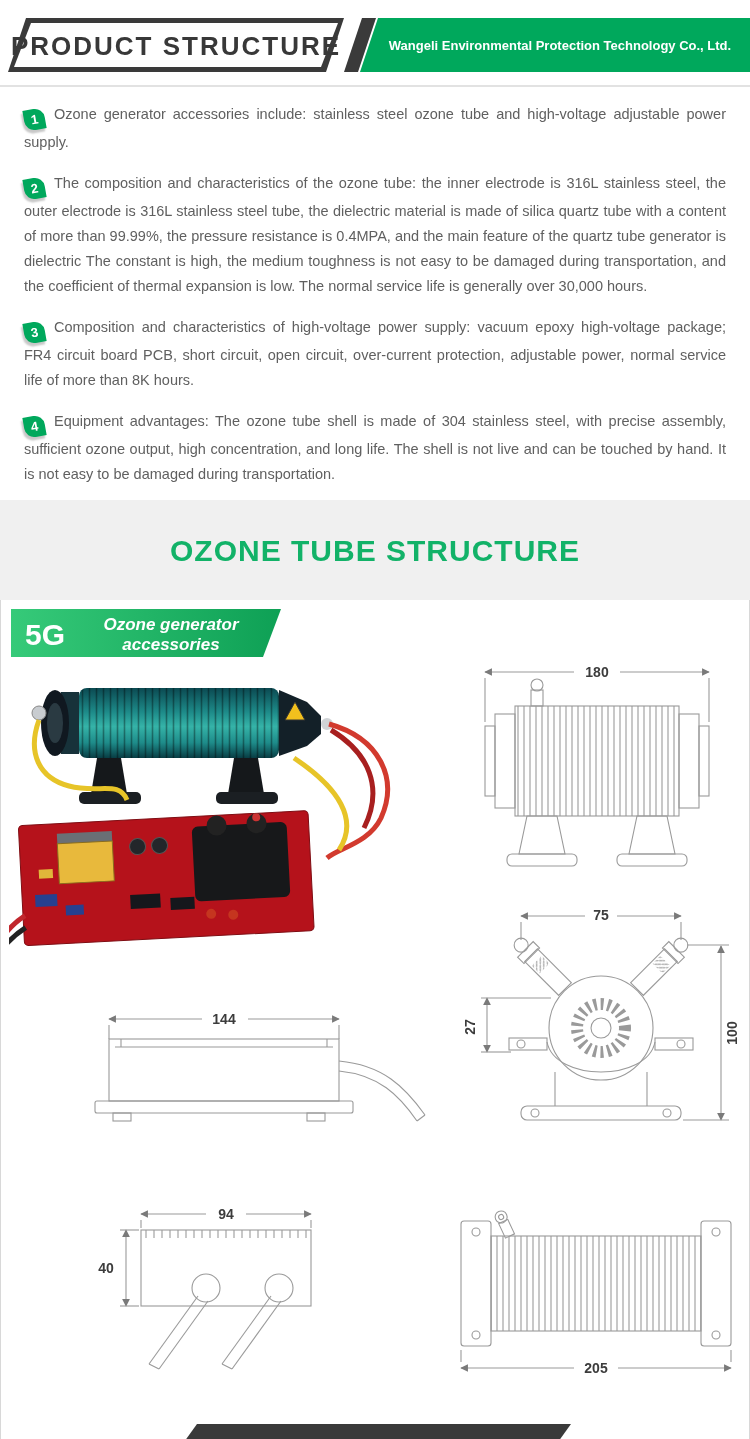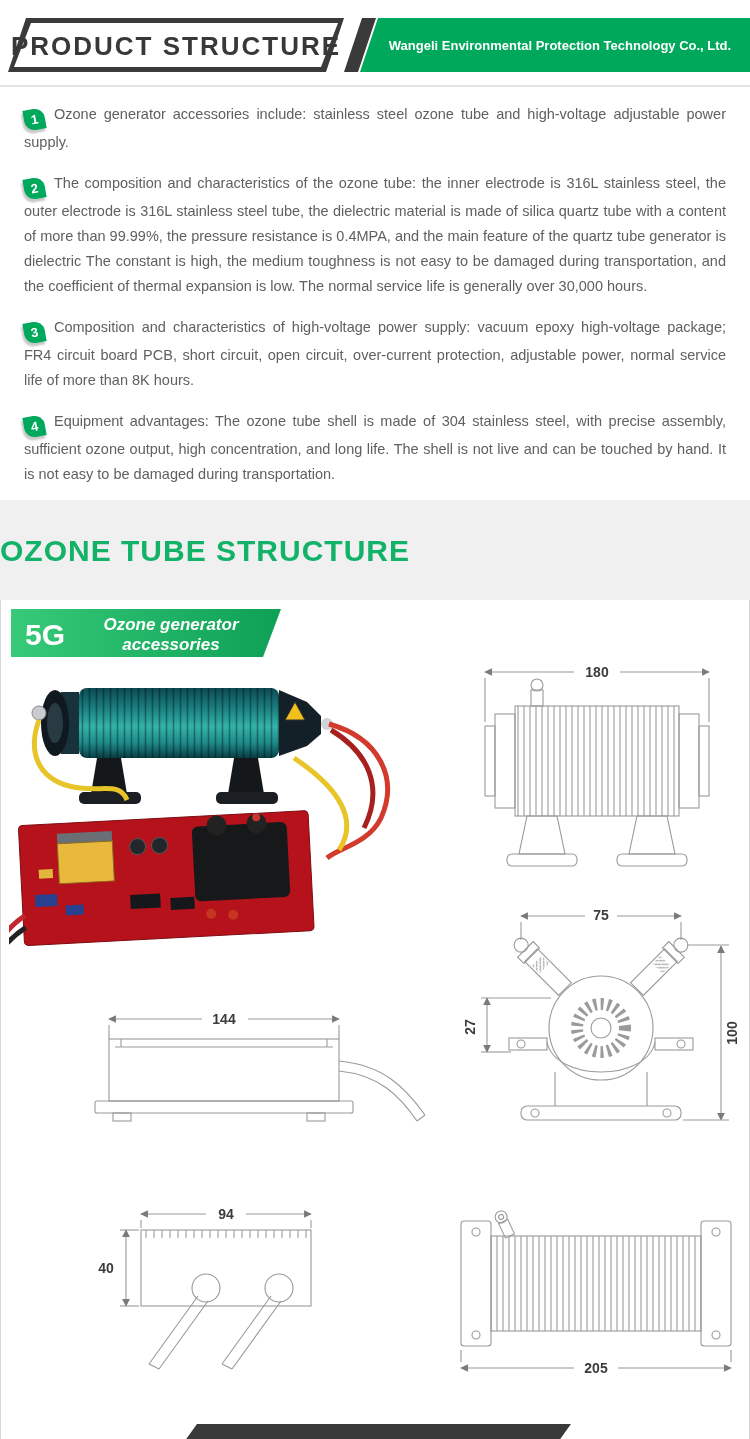--- a/index.html
+++ b/index.html
@@ -14,21 +14,21 @@
   .leaf {
     display:inline-block; width:21px; height:21px;
     background:var(--brand-green,#00a85c); color:#fff;
     font-weight:bold; font-size:13px; line-height:21px; text-align:center;
     border-radius:0 10px 0 10px; transform:rotate(-10deg);
     box-shadow:-2px 3px 2px rgba(0,0,0,.22);
     margin-right:9px; vertical-align:-5px;
   }
 
   
-  .band { height:100px; background:#f0f0f0; display:flex; flex-direction:column; justify-content:center; }
+  .band { height:100px; background:#f0f0f0; display:flex; flex-direction:column; align-items:center; justify-content:center; }
   .band div { color:var(--title-green,#12b268); font-size:30px; font-weight:bold; letter-spacing:1px; line-height:37px; }
 
   
   .product { position:relative; height:849px; border-left:1px solid #d8d8d8; border-right:1px solid #d8d8d8; box-sizing:border-box; }
   .abs { position:absolute; }
 
   
   .draw line, .draw path, .draw rect, .draw circle, .draw polygon { stroke:#9a9a9a; fill:none; stroke-width:1.1; }
   .draw text { fill:#3c3c3c; stroke:none; font-family:"Liberation Sans",sans-serif; font-size:14px; font-weight:bold; text-anchor:middle; }
 

